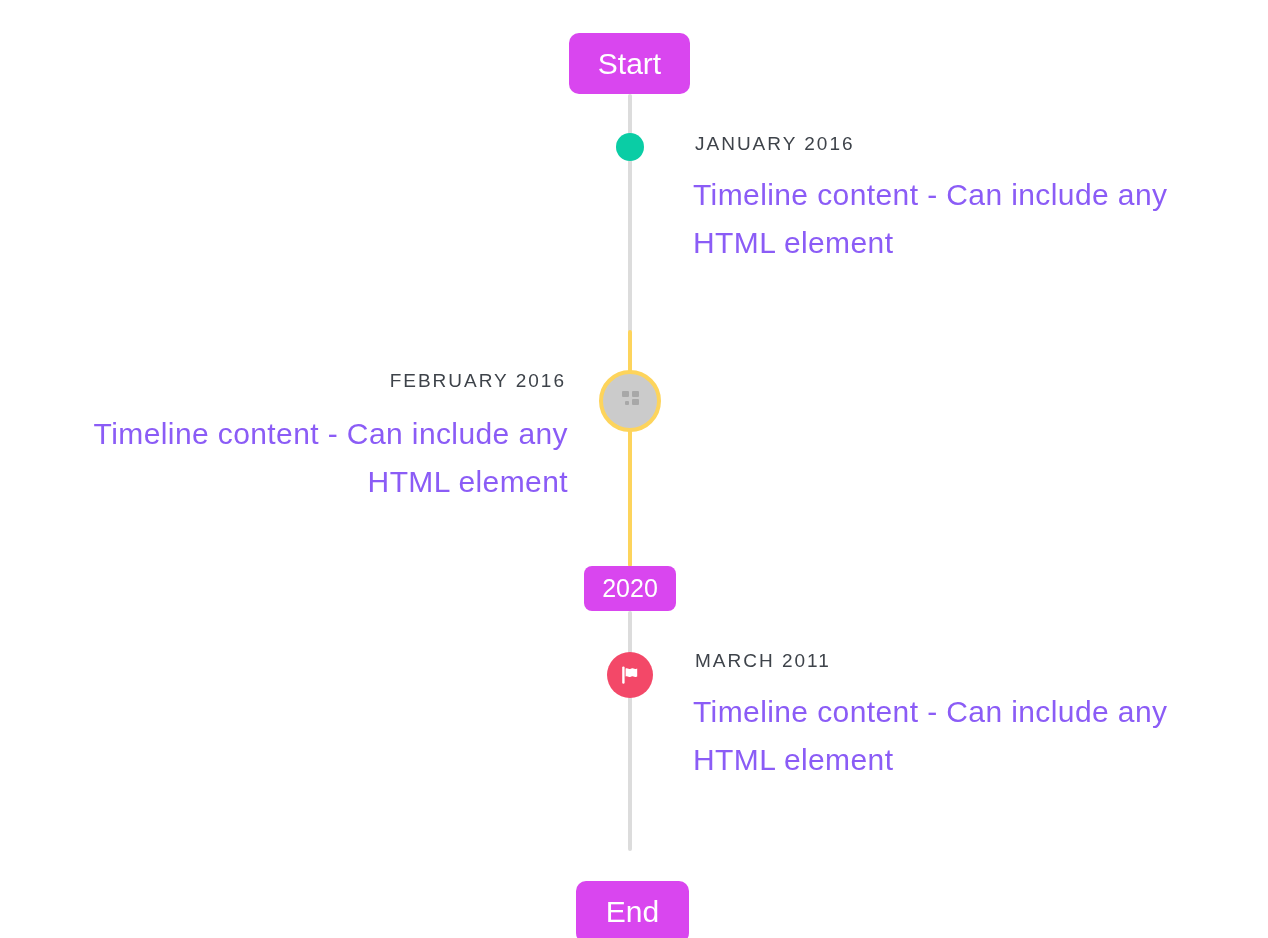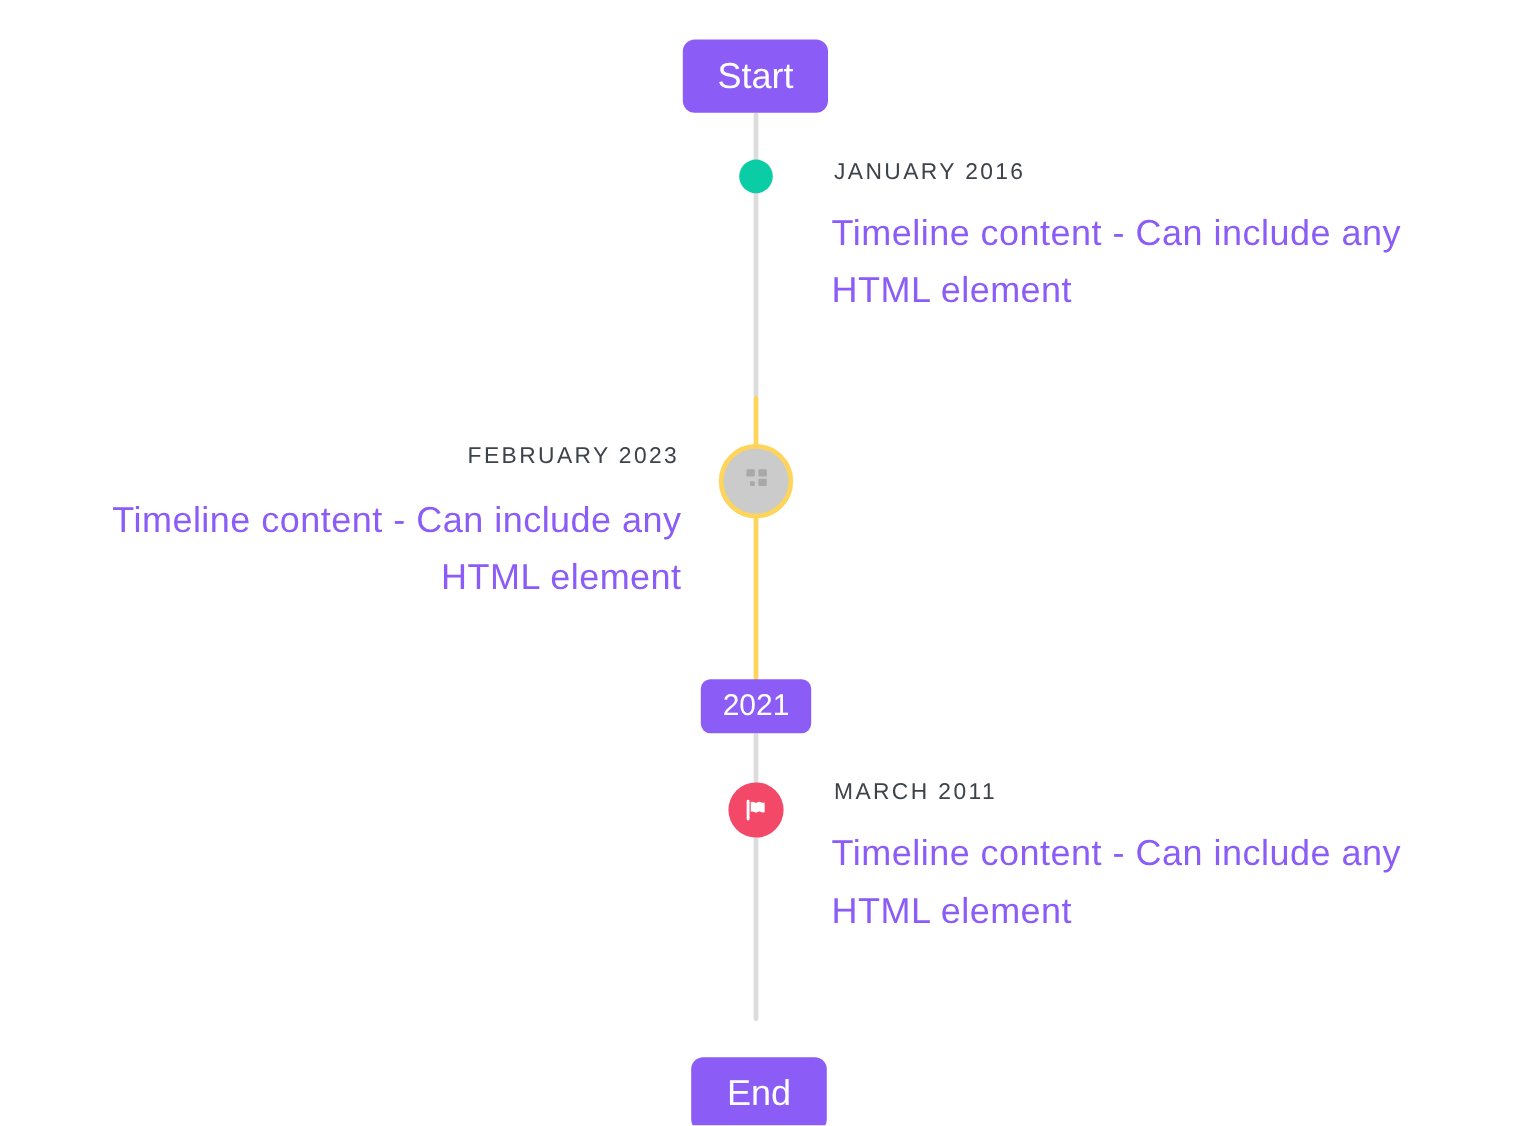--- a/index.html
+++ b/index.html
@@ -24,21 +24,21 @@
   }
   .line-gray   { background: #dcdcdc; }
   .line-yellow { background: #fdd45c; }
   #seg-top    { left: 628px; top: 94px;  height: 238px; }
   #seg-middle { left: 628px; top: 330px; height: 237px; }
   #seg-bottom { left: 628px; top: 611px; height: 240px; }
 
   
   .badge {
     position: absolute;
-    background: #8b5cf6;
+    background: #d946ef;
     color: #ffffff;
     display: flex;
     align-items: center;
     justify-content: center;
     border-radius: 10px;
     z-index: 3;
     font-weight: 400;
   }
   #badge-start { left: 569px; top: 33px;  width: 121px; height: 61px; font-size: 30px; }
   #badge-year  { left: 584px; top: 566px; width: 92px;  height: 45px; font-size: 25px; border-radius: 8px; }
@@ -134,24 +134,24 @@
   <div class="item-content" id="content-jan">Timeline content - Can include any HTML element</div>
 
   <div class="marker" id="marker-feb">
     <div class="broken-img">
       <span></span>
         <span></span>
         <span></span>
         <span></span>
     </div>
   </div>
-  <div class="item-title" id="title-feb">FEBRUARY 2023</div>
+  <div class="item-title" id="title-feb">FEBRUARY 2016</div>
   <div class="item-content" id="content-feb">Timeline content - Can include any HTML element</div>
 
-  <div class="badge" id="badge-year">2021</div>
+  <div class="badge" id="badge-year">2020</div>
 
   <div class="marker" id="marker-mar">
     <span>
       <svg width="24" height="24" viewBox="0 0 24 24" fill="#ffffff" xmlns="http://www.w3.org/2000/svg">
         <rect x="4.2" y="3.4" width="2.4" height="17.4" rx="1.2"></rect>
         <path d="M7.6 5.6 C9.6 4.1, 11.4 7.1, 13.4 5.6 C15.4 4.1, 17.2 7.1, 19.2 5.6 L19.2 13.6 C17.2 15.1, 15.4 12.1, 13.4 13.6 C11.4 15.1, 9.6 12.1, 7.6 13.6 Z"></path>
       </svg>
     </span>
   </div>
   <div class="item-title" id="title-mar">MARCH 2011</div>

